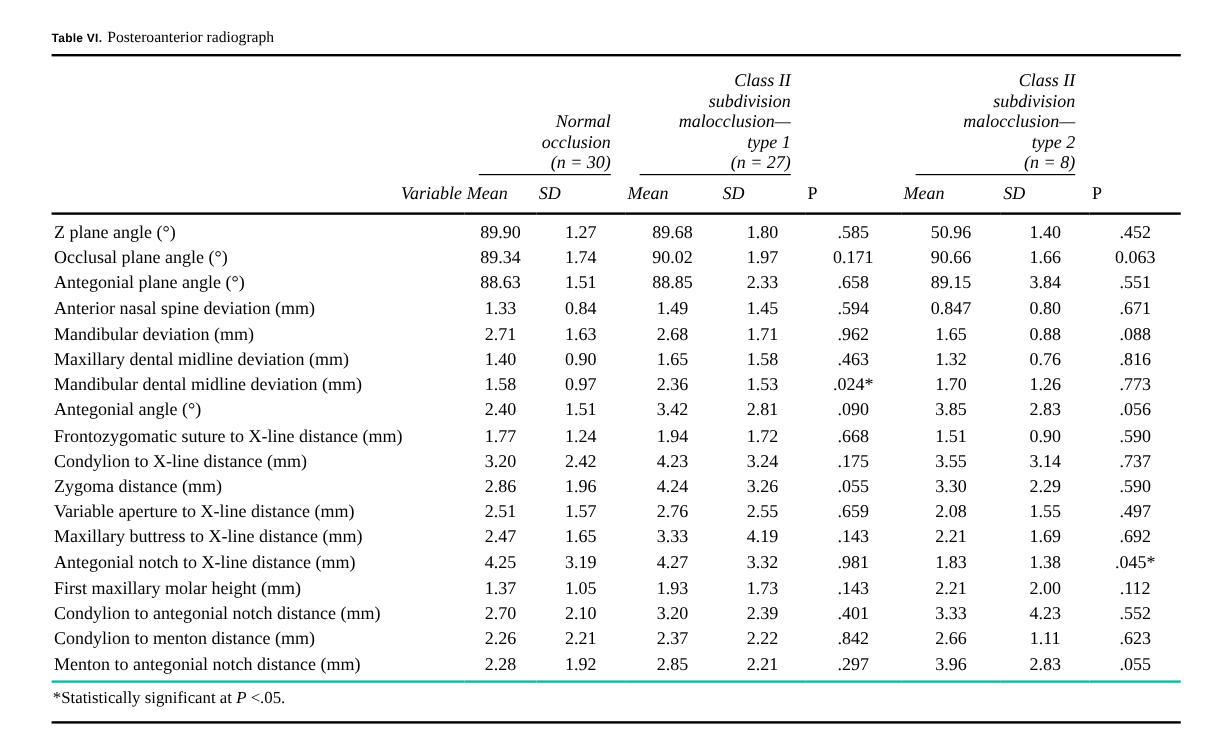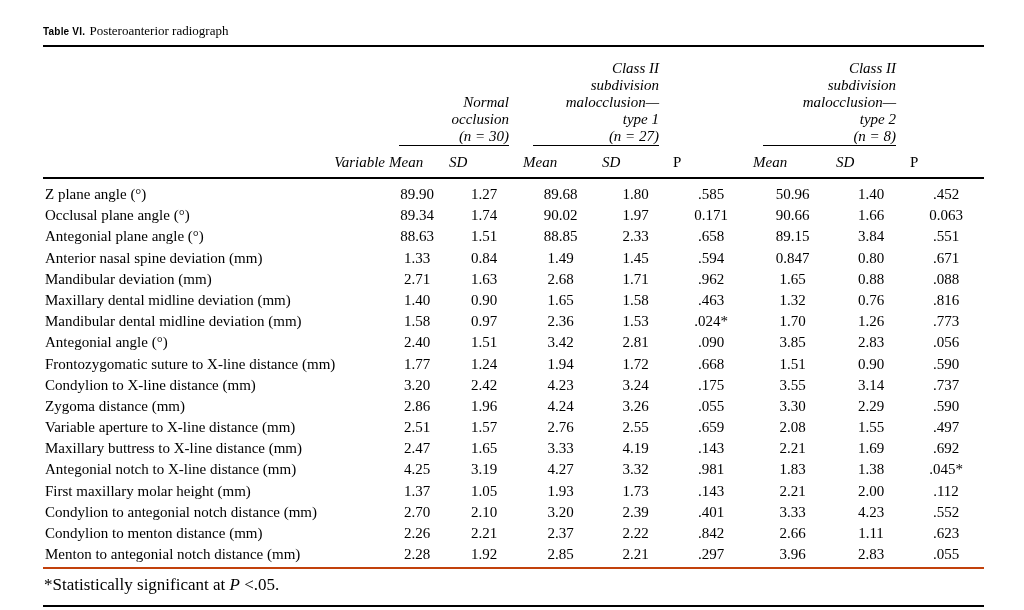--- a/index.html
+++ b/index.html
@@ -46,25 +46,25 @@
     padding: 8px 2px 6px 2px;
     border-bottom: 2px solid #000;
     vertical-align: bottom;
   }
   .var-head { text-align: right; font-style: italic; }
   .num-head { text-align: left; font-style: italic; }
   .p-head   { font-style: normal; }
 
   tbody td { line-height: 16px; padding: 2.6px 2px; }
   tbody tr:first-child td { padding-top: 7px; }
-  tbody tr:last-child td { border-bottom: 2px solid #c2410c; padding-bottom: 5px; margin-top: 21px; }
+  tbody tr:last-child td { border-bottom: 2px solid #14b8a6; padding-bottom: 5px; margin-top: 21px; }
   .var-cell { text-align: left; }
   .num-cell { text-align: center; }
 
-  .footnote { font-size: 17px; padding: 6px 0 10px 1px; }
+  .footnote { font-size: 14px; padding: 6px 0 10px 1px; }
   .footnote .fp { font-style: italic; }
   .bottom-rule { border-bottom: 2px solid #000; height: 0; }
 </style>
 </head>
 <body>
 
 <div class="page">
 
   <div class="caption">
     <span class="tlabel">Table VI.</span>

